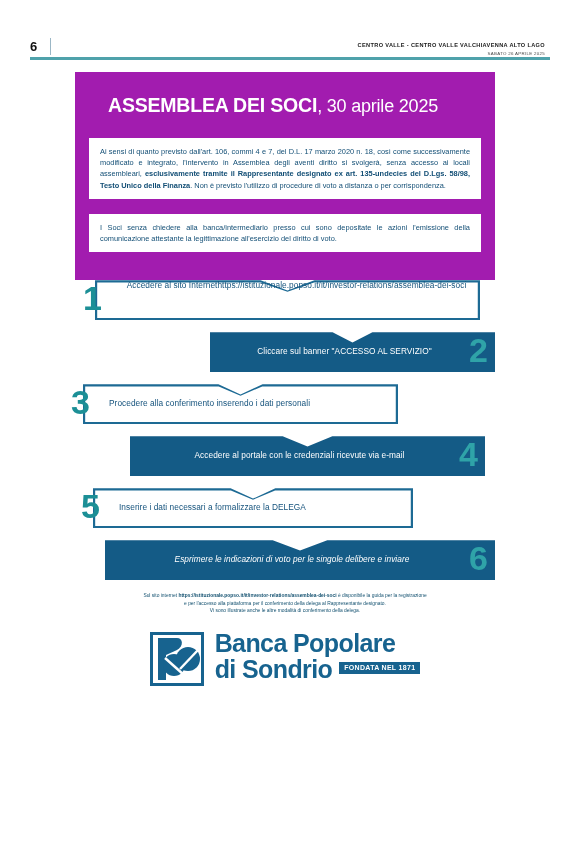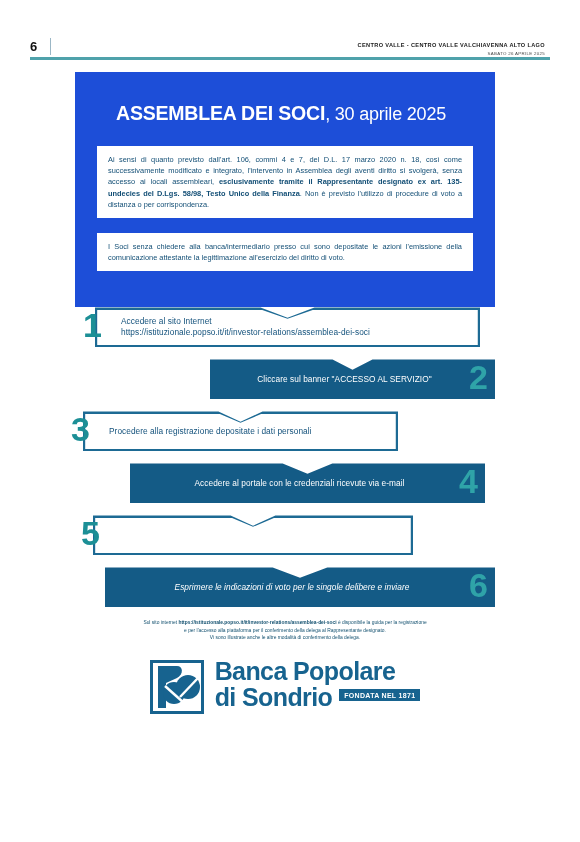--- a/index.html
+++ b/index.html
@@ -40,22 +40,22 @@
   .header-rule{
     position:absolute;left:30px;top:57px;width:520px;height:2.5px;
     background:#4fa2ab;
   }
 
   
   .poster{
     position:absolute;left:75px;top:72px;width:420px;
   }
   .panel{
-    background:#1d4ed8;
-    padding:8px;
+    background:#a21caf;
+    padding:0;
   }
   .panel-title{
     color:#ffffff;
     font-size:19.5px;
     padding:22px 0 21px 33px;
     letter-spacing:-0.2px;
     white-space:nowrap;
   }
   .panel-title .strong{font-weight:bold;}
   .panel-title .light{font-weight:normal;font-size:18px;}
@@ -188,51 +188,54 @@
     <div class="note">I Soci senza chiedere alla banca/intermediario presso cui sono depositate le azioni l'emissione della comunicazione attestante la legittimazione all'esercizio del diritto di voto.</div>
 
     <div class="panel-pad-bot"></div>
   </div>
 
   <div class="flow" id="flow">
       <div class="step light">
         <div class="step-shape" style="left: 20px; width: 385px;"></div>
         <div class="step-shape-inner" style="left: 22.2px; width: 380.6px; top: 2.2px; height: 35.6px;"></div>
         <div class="step-num" style="left: 8px;">1</div>
-        <div class="step-text" style="left: 46px; width: 351px; flex-direction: column; align-items: flex-start; justify-content: center;">
+        <div class="step-text" style="left: 46px; width: 351px; flex-direction: row; align-items: flex-start; justify-content: center;">
           <div>Accedere al sito Internet</div>
           <div>https://istituzionale.popso.it/it/investor-relations/assemblea-dei-soci</div>
         </div>
       </div>
       <div class="step dark">
         <div class="step-shape" style="left: 135px; width: 285px;"></div>
         <div class="step-num" style="left: 394px;">2</div>
         <div class="step-text" style="left: 149px; width: 241px; justify-content: center; flex-direction: column; align-items: center;">
           <div>Cliccare sul banner "ACCESSO AL SERVIZIO"</div>
         </div>
       </div>
       <div class="step light">
         <div class="step-shape" style="left: 8px; width: 315px;"></div>
         <div class="step-shape-inner" style="left: 10.2px; width: 310.6px; top: 2.2px; height: 35.6px;"></div>
         <div class="step-num" style="left: -4px;">3</div>
         <div class="step-text" style="left: 34px; width: 281px; flex-direction: column; align-items: flex-start; justify-content: center;">
-          <div>Procedere alla registrazione depositate i dati personali</div>
+          <div>Procedere alla conferimento inserendo i dati personali</div>
         </div>
       </div>
       <div class="step dark">
         <div class="step-shape" style="left: 55px; width: 355px;"></div>
         <div class="step-num" style="left: 384px;">4</div>
         <div class="step-text" style="left: 69px; width: 311px; justify-content: center; flex-direction: column; ">
           <div>Accedere al portale con le credenziali ricevute via e-mail</div>
         </div>
       </div>
       <div class="step light">
         <div class="step-shape" style="left: 18px; width: 320px;"></div>
         <div class="step-shape-inner" style="left: 20.2px; width: 315.6px; top: 2.2px; height: 35.6px;"></div>
         <div class="step-num" style="left: 6px;">5</div>
+        <div class="step-text" style="left: 44px; width: 286px; flex-direction: column; align-items: flex-start; justify-content: center;">
+          <div>Inserire i dati necessari a formalizzare la DELEGA</div>
+        </div>
       </div>
       <div class="step dark">
         <div class="step-shape" style="left: 30px; width: 390px;"></div>
         <div class="step-num" style="left: 394px;">6</div>
         <div class="step-text" style="left: 44px; width: 346px; justify-content: center; flex-direction: column; align-items: center; font-style: italic;">
           <div>Esprimere le indicazioni di voto per le singole delibere e inviare</div>
         </div>
       </div>
     </div>
 

